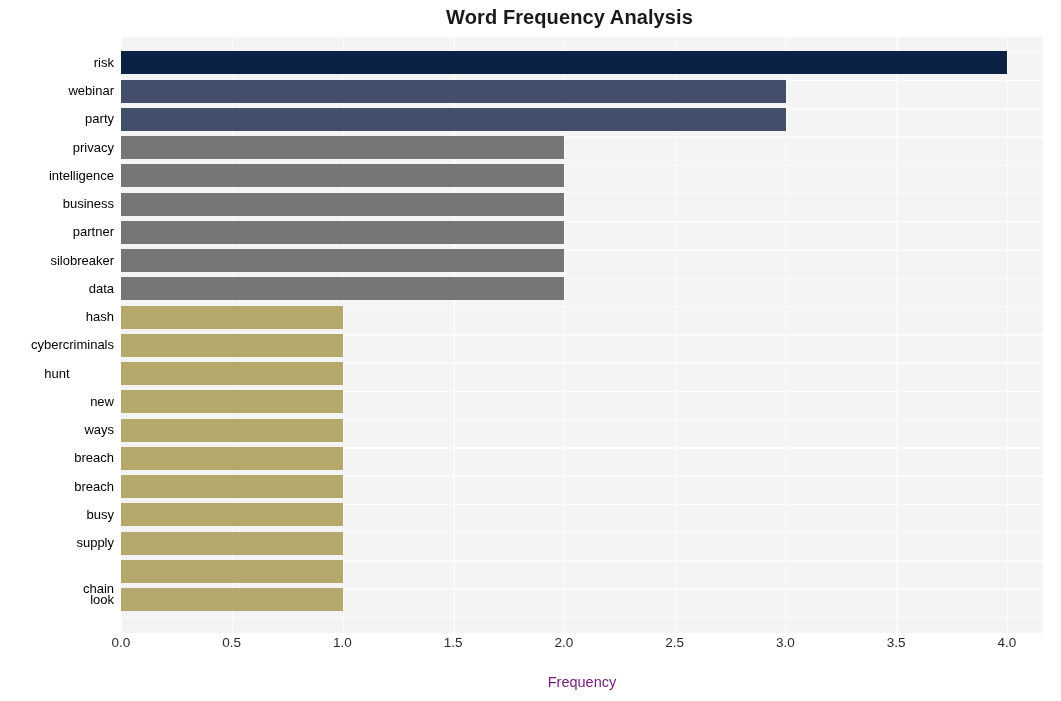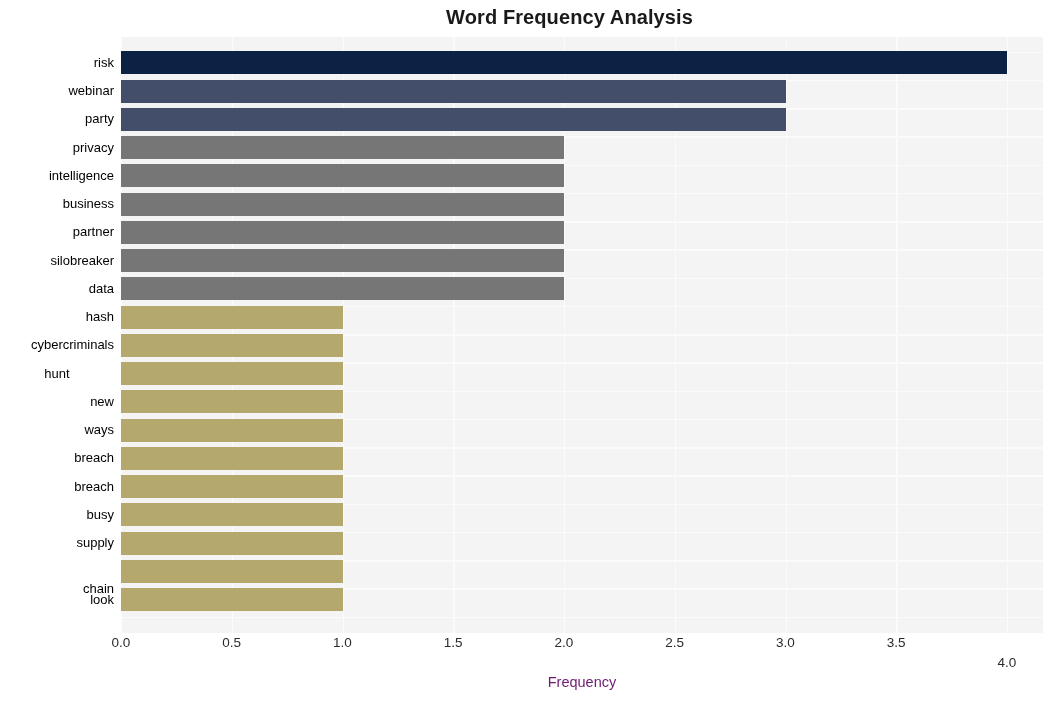--- a/index.html
+++ b/index.html
@@ -217,18 +217,18 @@
 
   <div id="x-axis-labels">
       <div class="x-tick-label" style="left: 121px;">0.0</div>
       <div class="x-tick-label" style="left: 231.75px;">0.5</div>
       <div class="x-tick-label" style="left: 342.5px;">1.0</div>
       <div class="x-tick-label" style="left: 453.25px;">1.5</div>
       <div class="x-tick-label" style="left: 564px;">2.0</div>
       <div class="x-tick-label" style="left: 674.75px;">2.5</div>
       <div class="x-tick-label" style="left: 785.5px;">3.0</div>
       <div class="x-tick-label" style="left: 896.25px;">3.5</div>
-      <div class="x-tick-label" style="left: 1007px; margin-top: 20px;">4.0</div>
+      <div class="x-tick-label" style="left: 1007px;">4.0</div>
     </div>
 
   <div id="x-axis-title">Frequency</div>
 
 </div>
 
 </body></html>

